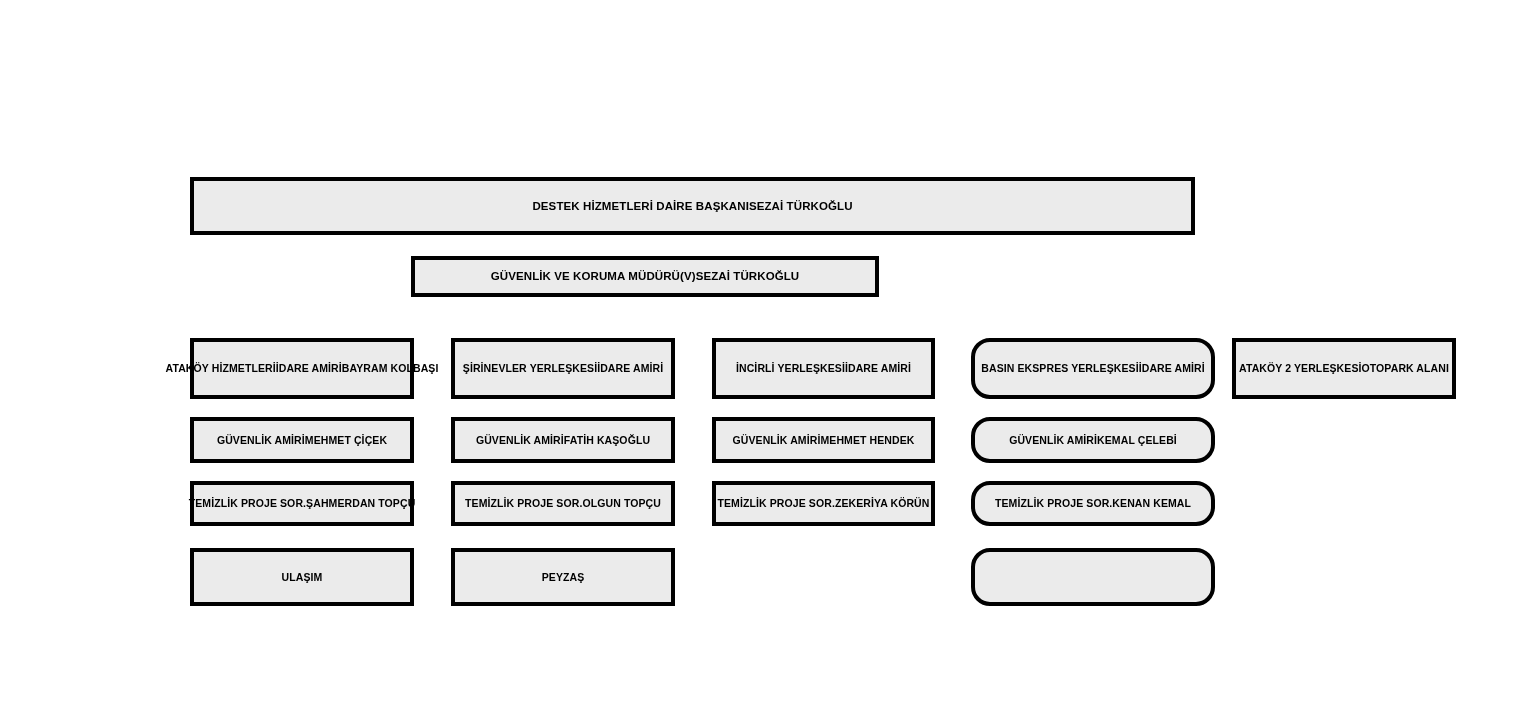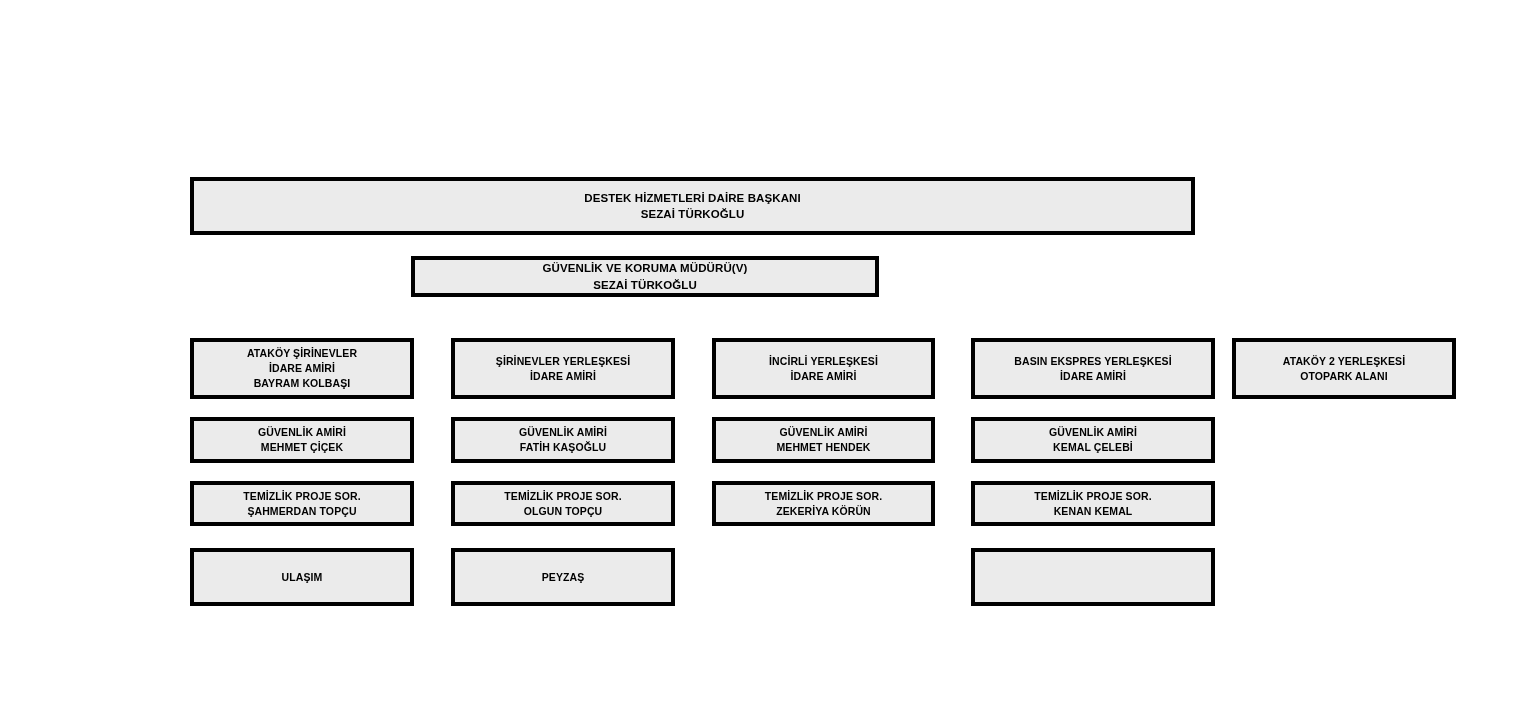--- a/index.html
+++ b/index.html
@@ -18,21 +18,21 @@
     height: 702px;
     background: #ffffff;
     overflow: hidden;
   }
   .org-box {
     position: absolute;
     box-sizing: border-box;
     background: #ebebeb;
     border: 4px solid #000000;
     display: flex;
-    flex-direction: column;
+    flex-direction: row;
     align-items: center;
     justify-content: center;
     text-align: center;
     color: #000000;
     font-weight: bold;
     line-height: 1.42;
     letter-spacing: 0.1px;
   }
   .org-box .line {
     display: block;
@@ -55,40 +55,40 @@
   }
   
   .row1 { top: 338px; height: 61px; font-size: 10.5px; }
   .row2 { top: 417px; height: 46px; font-size: 10.5px; }
   .row3 { top: 481px; height: 45px; font-size: 10.5px; }
   .row4 { top: 548px; height: 58px; font-size: 10.5px; }
 
   .col1 { left: 190px;  width: 224px; }
   .col2 { left: 451px;  width: 224px; }
   .col3 { left: 712px;  width: 223px; }
-  .col4 { left: 971px;  width: 244px; }
+  .col4 { left: 971px;  width: 244px; border-radius: 19px; }
   .col5 { left: 1232px; width: 224px; }
 </style>
 </head>
 <body>
 
 <div id="chart-canvas">
 
   <div class="org-box box-root">
     <span class="line">DESTEK HİZMETLERİ DAİRE BAŞKANI</span>
     <span class="line">SEZAİ TÜRKOĞLU</span>
   </div>
 
   <div class="org-box box-level2">
     <span class="line">GÜVENLİK VE KORUMA  MÜDÜRÜ(V)</span>
     <span class="line">SEZAİ TÜRKOĞLU</span>
   </div>
 
   <div class="org-box row1 col1">
-    <span class="line">ATAKÖY ŞİRİNEVLER</span>
+    <span class="line">ATAKÖY HİZMETLERİ</span>
     <span class="line">İDARE AMİRİ</span>
     <span class="line">BAYRAM KOLBAŞI</span>
   </div>
   <div class="org-box row1 col2">
     <span class="line">ŞİRİNEVLER YERLEŞKESİ</span>
     <span class="line">İDARE AMİRİ</span>
   </div>
   <div class="org-box row1 col3">
     <span class="line">İNCİRLİ YERLEŞKESİ</span>
     <span class="line">İDARE AMİRİ</span>

